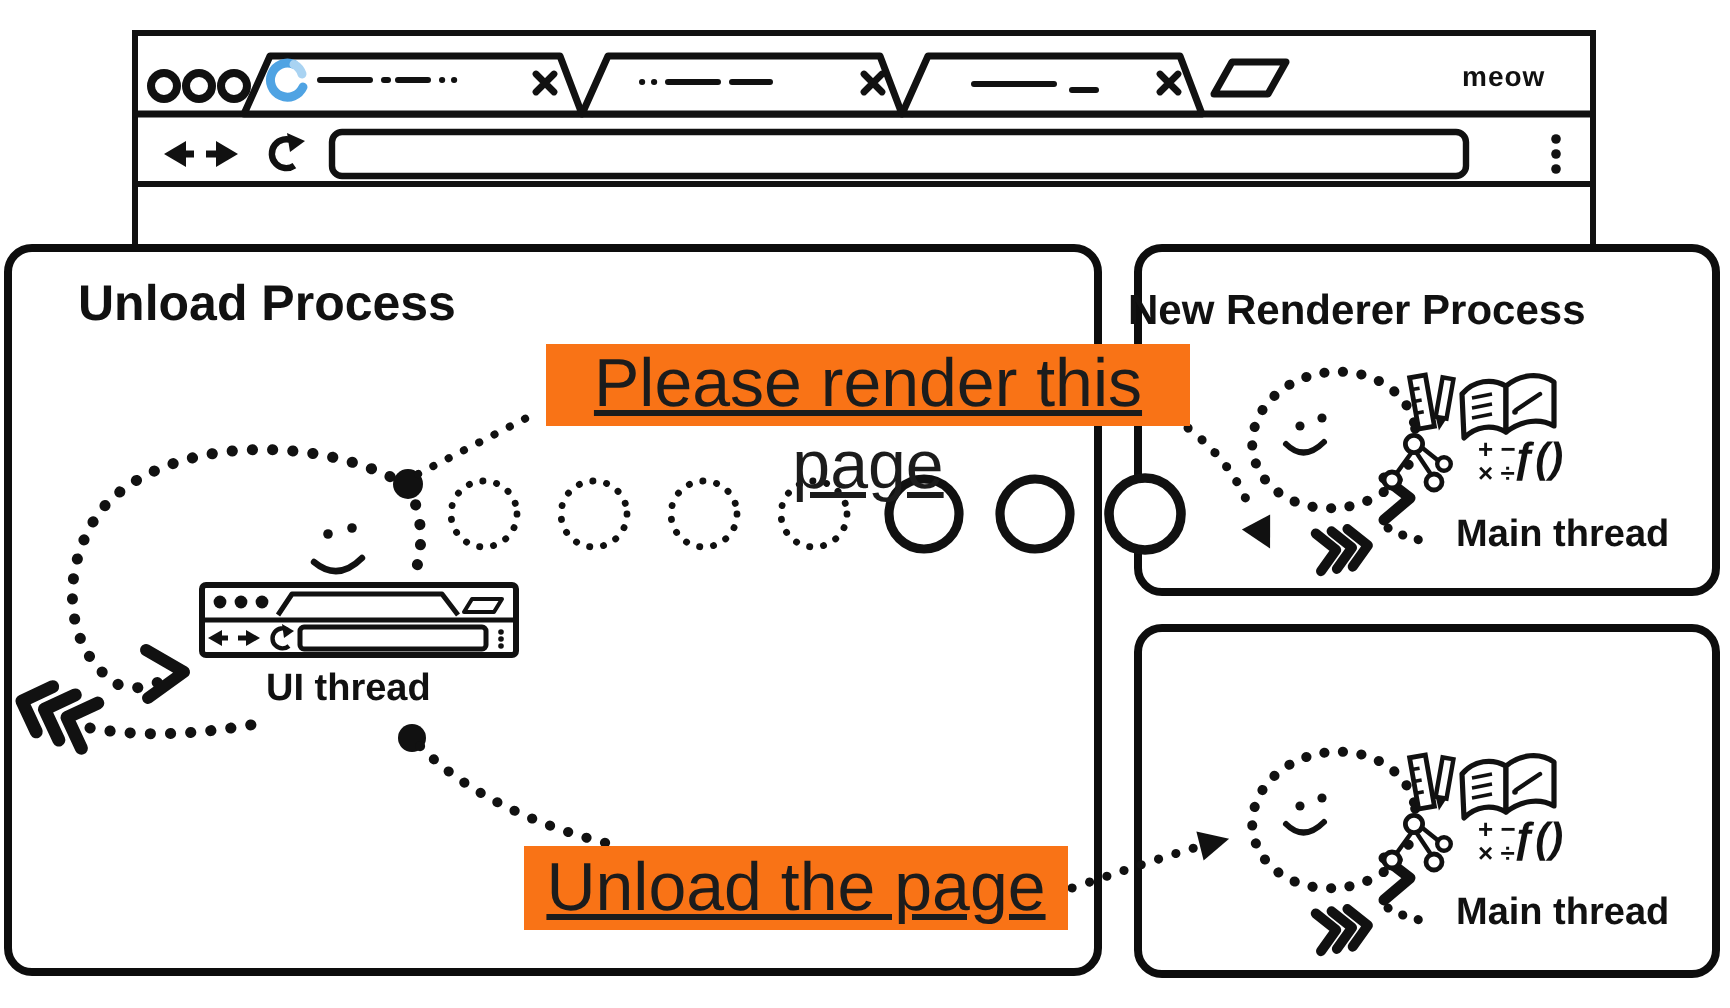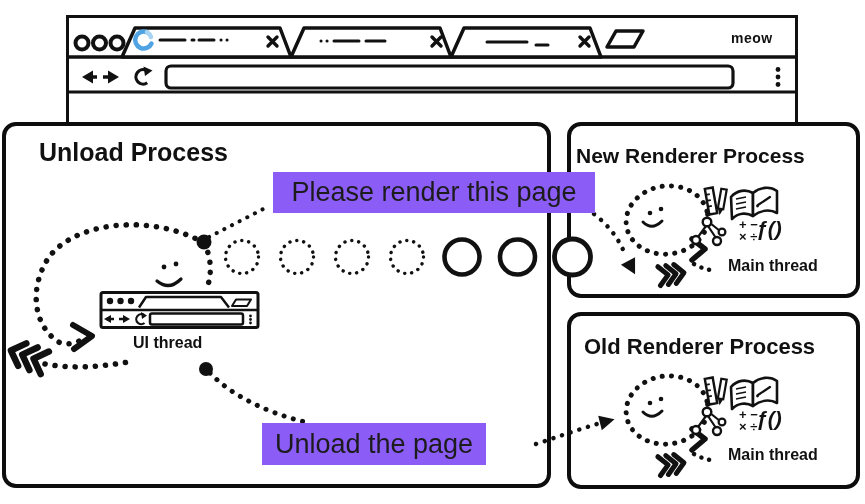--- a/index.html
+++ b/index.html
@@ -10,40 +10,39 @@
   .win-frame{left:66px;top:15px;width:726px;height:107px;border:3px solid #111;border-bottom:none;background:#fff;}
   .brand{left:731px;top:30px;width:62px;font-size:14px;font-weight:700;letter-spacing:.5px;}
   .url-text{left:175px;top:69px;font-size:15px;font-weight:700;letter-spacing:.2px;}
   
   .proc-box{border:4px solid #0d0d0d;border-radius:14px;background:#fff;}
   .box-browser{left:2px;top:122px;width:541px;height:358px;}
   .box-new{left:567px;top:122px;width:285px;height:168px;}
   .box-old{left:567px;top:312px;width:285px;height:169px;}
   .title-lg{font-size:25px;font-weight:700;}
   .title-md{font-size:21px;font-weight:700;}
-  .msg-label{background:#8b5cf6;color:#1c1c1c;font-size:27px;text-align:center;z-index:30;}
-  .thread-label{font-size:16px;font-weight:600;z-index:25;}
+  .msg-label{background:#f97316;color:#1c1c1c;font-size:34px;text-align:center;z-index:30;text-decoration:underline;}
+  .thread-label{font-size:19px;font-weight:600;z-index:25;}
   svg.overlay{left:0;top:0;z-index:20;}
   .z10{z-index:10;} .z30{z-index:30;}
 </style>
 </head>
 <body>
 
 <div class="stage">
 
   <div class="abs win-frame z10"></div>
   <div class="abs brand z30">meow</div>
 
   <div class="abs proc-box box-browser z10"></div>
   <div class="abs proc-box box-new z10"></div>
   <div class="abs proc-box box-old z10"></div>
 
   <div class="abs title-lg z30" style="left:39px;top:138px;">Unload Process</div>
-  <div class="abs title-md z30" style="left:576px;top:144px;">New Renderer Process</div>
-  <div class="abs title-md z30" style="left:584px;top:334px;font-size:22px;">Old Renderer Process</div>
+  <div class="abs title-md z30" style="left:564px;top:144px;">New Renderer Process</div>
 
   <svg class="abs overlay" width="865" height="504" viewBox="0 0 865 504">
     <defs>
 
       <g id="renderer-art">
         <ellipse cx="667" cy="220" rx="41" ry="34" fill="none" stroke="#111" stroke-width="5" stroke-linecap="round" stroke-dasharray="0.1 9.2" transform="rotate(-8 667 220)"></ellipse>
         <g>
           <circle cx="650" cy="213" r="2.3" fill="#111"></circle>
           <circle cx="661" cy="209" r="2.3" fill="#111"></circle>
           <path d="M643,222 Q652,231 662,221" fill="none" stroke="#111" stroke-width="3" stroke-linecap="round"></path>
@@ -186,19 +185,19 @@
       <circle cx="462" cy="257" r="17.5" fill="#fff" stroke="#111" stroke-width="4.6"></circle>
       <circle cx="517.5" cy="257" r="17.5" fill="#fff" stroke="#111" stroke-width="4.6"></circle>
       <circle cx="572.5" cy="257" r="18" fill="#fff" stroke="#111" stroke-width="4.8"></circle>
     </g>
 
     <use href="#renderer-art"></use>
     <use href="#renderer-art" y="190"></use>
   </svg>
 
   <div class="abs msg-label" style="left:273px;top:172px;width:322px;height:41px;line-height:41px;">Please render this page</div>
-  <div class="abs msg-label" style="left:262px;top:423px;width:224px;height:42px;line-height:42px;">Unload the page</div>
+  <div class="abs msg-label" style="left:262px;top:423px;width:272px;height:42px;line-height:42px;">Unload the page</div>
 
   <div class="abs thread-label" style="left:133px;top:334px;">UI thread</div>
   <div class="abs thread-label" style="left:728px;top:257px;">Main thread</div>
   <div class="abs thread-label" style="left:728px;top:446px;">Main thread</div>
 
 </div>
 
 </body></html>

